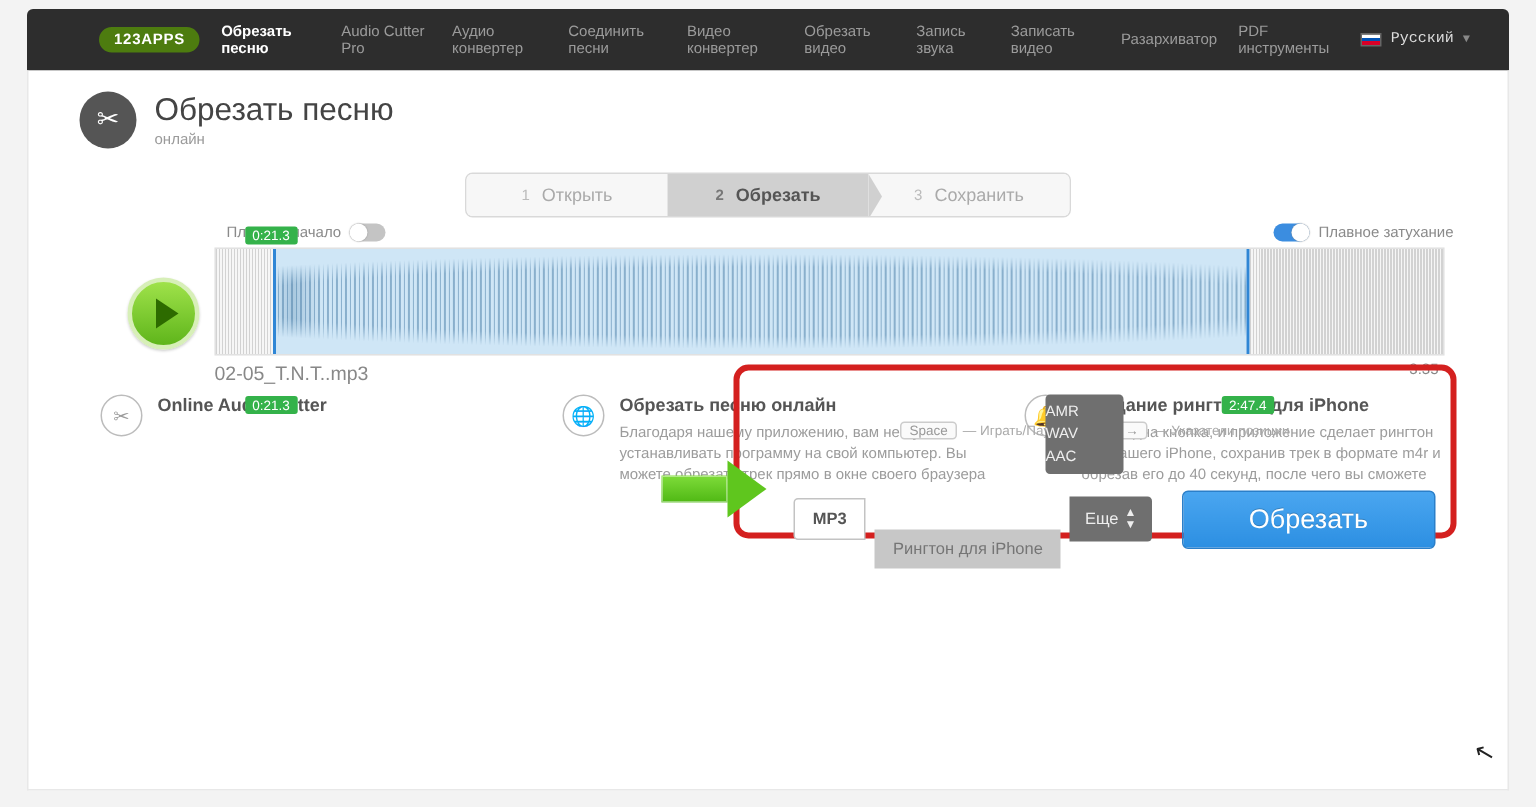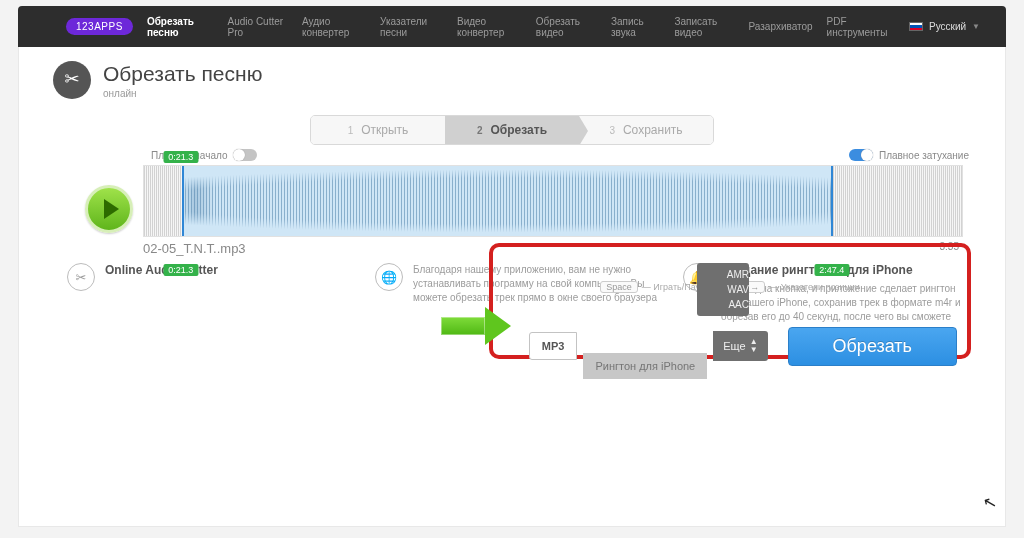--- a/index.html
+++ b/index.html
@@ -1,22 +1,22 @@
 <!DOCTYPE html>
 <html><head>
 <meta charset="utf-8">
 <style>
   * { box-sizing: border-box; margin: 0; padding: 0; }
   html, body { width: 1024px; height: 538px; font-family: Arial, Helvetica, sans-serif; background:#f3f3f3; }
   
   .topbar { background:#2d2d2d; height:41px; display:flex; align-items:center; padding:0 26px 0 48px; color:#9b9b9b; font-size:10px; gap:14px; border-radius:4px 4px 0 0; margin:6px 18px 0 18px;}
-  .brand { background:#6d28d9; color:#fff; font-weight:normal; font-size:10px; padding:3px 10px; border-radius:10px; letter-spacing:0.5px;}
+  .brand { background:#4d7c0f; color:#fff; font-weight:bold; font-size:10px; padding:3px 10px; border-radius:10px; letter-spacing:0.5px;}
   .navlink { color:#9b9b9b; cursor:pointer;}
   .navlink.active { color:#fff; font-weight:bold;}
-  .lang { margin-left:auto; display:flex; align-items:center; gap:6px; color:#ddd;}
+  .lang { margin-left:auto; display:flex; align-items:center; gap:6px; color:#ddd;font-family:Liberation Mono, monospace;}
   .flag { width:14px; height:9px; background:linear-gradient(#fff 33%,#0052b4 33% 66%,#d80027 66%); border:0.5px solid #666;}
   .caret { font-size:8px; color:#888;}
   
   .page { margin:0 18px 6px 18px; background:#fff; min-height:480px; border:1px solid #e8e8e8; border-top:none; padding-bottom:10px;}
   .titlewrap { display:flex; align-items:center; gap:12px; padding:14px 0 10px 34px;}
   .scissors-icon { width:38px;height:38px;border-radius:50%;background:#555;position:relative;display:flex;align-items:center;justify-content:center;}
   .scissors-icon:before { content:"✂"; color:#fff; font-size:18px; position:relative; top:-1px;}
   .title { font-size:21px; color:#444;}
   .subtitle { font-size:10px; color:#9a9a9a; margin-top:2px;}
   
@@ -64,21 +64,21 @@
   .helpers { display:flex; align-items:center; gap:10px; justify-content:center; font-size:9px; color:#aaa; margin-top:34px;}
   .redbox { position:absolute; left:436px; right:0px; top:128px; height:116px; border:4px solid #d4201f; border-radius:10px;}
   .keycap { border:1px solid #ccc; border-radius:3px; padding:0 5px; font-size:9px; color:#999; background:#fafafa;}
   .helpers .grp{display:flex;align-items:center;gap:4px;}
   .format-row { display:flex; align-items:center; gap:6px; margin-top:20px; justify-content:flex-end; padding-right:10px;}
   .mp3tab { background:#fff; border:1px solid #c3c3c3; border-radius:3px 0 0 3px; font-size:11px; font-weight:bold; color:#555; padding:7px 12px;}
   .ringtab { background:#c7c7c7; color:#757575; font-size:11px; padding:7px 12px;margin-top:40px;}
   .moretab { background:#6f6f6f; color:#eee; font-size:11px; padding:7px 10px; border-radius:0 3px 3px 0; display:flex; gap:4px; align-items:center;}
   .moretab .ico{font-size:8px;line-height:8px;}
   .cutbtn { background:linear-gradient(#4aa6f0,#2c8fe2); color:#fff; font-size:18px; padding:8px 44px; border-radius:4px; border:1px solid #2b7fc9; margin-left:14px; text-shadow:0 -1px 0 rgba(0,0,0,0.2);}
-  .fmt-pop { position:absolute; right:222px; top:148px; background:#6f6f6f; color:#eee; font-size:10px; border-radius:3px; padding:4px 0; width:52px; text-align:right;}
+  .fmt-pop { position:absolute; right:222px; top:148px; background:#6f6f6f; color:#eee; font-size:10px; border-radius:3px; padding:4px 0; width:52px; text-align:left;}
   .fmt-pop div{padding:2px 0;}
   .bigarrow { position:absolute; left:388px; top:192px; width:74px; height:38px;}
   .bigarrow .shaft{position:absolute;left:0;top:10px;width:44px;height:18px;background:linear-gradient(#7fdc3a,#4fb814);box-shadow:inset 0 0 0 1px rgba(255,255,255,0.4);}
   .bigarrow .head{position:absolute;left:44px;top:0;width:0;height:0;border-top:19px solid transparent;border-bottom:19px solid transparent;border-left:26px solid #5fc61e;}
   
   .features { display:flex; gap:26px; padding:26px 40px 0 48px;}
   .feat { flex:1; display:flex; gap:10px;}
   .feat .ico{width:28px;height:28px;border:1px solid #bcbcbc;border-radius:50%;display:flex;align-items:center;justify-content:center;color:#9c9c9c;font-size:13px;flex-shrink:0;}
   .feat h3{font-size:12px;color:#555;margin-bottom:5px;}
   .feat p{font-size:10px;color:#9c9c9c;line-height:1.4;}
@@ -86,21 +86,21 @@
   .faderow .left-g, .faderow .right-g{display:flex;align-items:center;gap:6px;}
 </style>
 </head>
 <body>
 
 <div class="topbar">
   <span class="brand">123APPS</span>
   <span class="navlink active">Обрезать песню</span>
   <span class="navlink">Audio Cutter Pro</span>
   <span class="navlink">Аудио конвертер</span>
-  <span class="navlink">Указатели песни</span>
+  <span class="navlink">Соединить песни</span>
   <span class="navlink">Видео конвертер</span>
   <span class="navlink">Обрезать видео</span>
   <span class="navlink">Запись звука</span>
   <span class="navlink">Записать видео</span>
   <span class="navlink">Разархиватор</span>
   <span class="navlink">PDF инструменты</span>
   <span class="lang">
     <span class="flag"></span>
     <span>Русский</span>
     <span class="caret">▼</span>
@@ -210,20 +210,21 @@
   <div class="features">
     <div class="feat">
       <div class="ico">✂</div>
       <div>
         <h3>Online Audio Cutter</h3>
       </div>
     </div>
     <div class="feat">
       <div class="ico">🌐</div>
       <div>
+        <h3>Обрезать песню онлайн</h3>
         <p>Благодаря нашему приложению, вам не нужно устанавливать программу на свой компьютер. Вы можете обрезать трек прямо в окне своего браузера</p>
       </div>
     </div>
     <div class="feat">
       <div class="ico">🔔</div>
       <div>
         <h3>Создание рингтонов для iPhone</h3>
         <p>Всего одна кнопка, и приложение сделает рингтон для вашего iPhone, сохранив трек в формате m4r и обрезав его до 40 секунд, после чего вы сможете</p>
       </div>
     </div>

